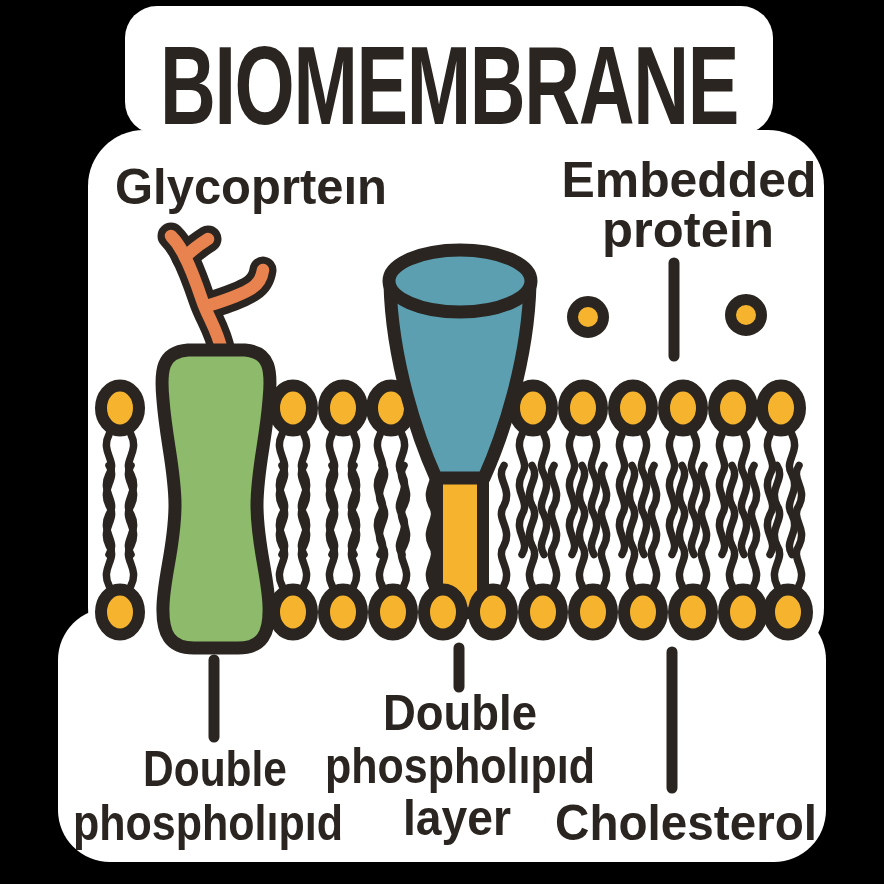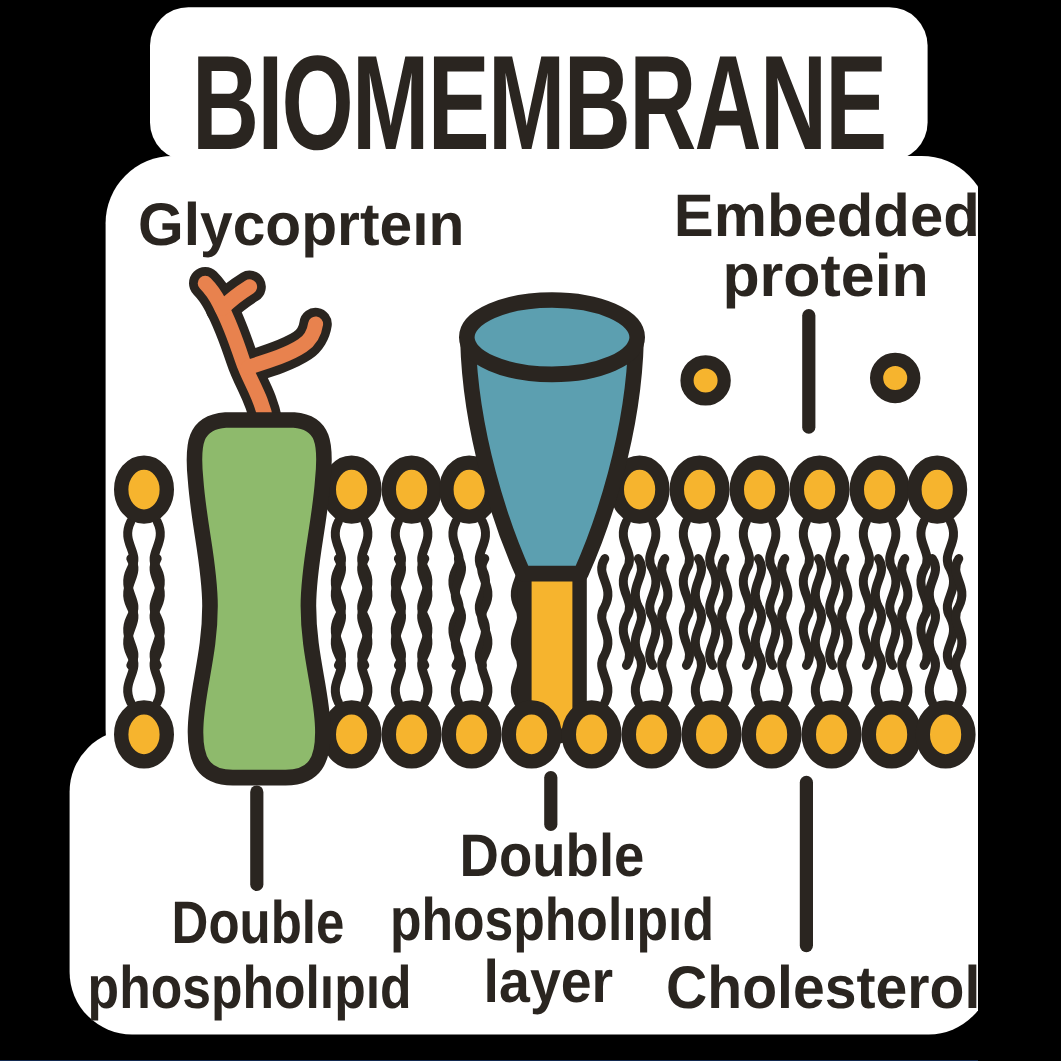--- a/index.html
+++ b/index.html
@@ -1,16 +1,16 @@
 <!DOCTYPE html>
 <html style="--ink: #2a2520; --background: #000000; --sticker_white: #ffffff; --lipid_yellow: #f6b42e; --protein_green: #8eba6c; --protein_blue: #5c9fb0; --glycan_orange: #e8824e;"><head>
 <meta charset="utf-8">
 <style>
   html,body{margin:0;padding:0;background:#000;}
-  .stage{position:relative;width:815px;height:884px;background:#3b82f6;overflow:hidden;
+  .stage{position:relative;width:884px;height:884px;background:#c2410c;overflow:hidden;
          font-family:"Liberation Sans","DejaVu Sans",sans-serif;}
   svg{display:block;}
   .sticker{fill:#ffffff;}
   .title-text{font-weight:800;font-size:112px;fill:var(--ink);letter-spacing:-2px;}
   .label-text{font-weight:700;font-size:50px;fill:var(--ink);}
   .head{fill:var(--lipid_yellow);stroke:var(--ink);stroke-width:12;}
   .tail{fill:none;stroke:var(--ink);stroke-width:7.5;stroke-linecap:round;}
   .leader{stroke:var(--ink);stroke-width:11;stroke-linecap:round;}
   .chol{fill:var(--lipid_yellow);stroke:var(--ink);stroke-width:11;}
   .protein-green{fill:var(--protein_green);stroke:var(--ink);stroke-width:13;stroke-linejoin:round;}

